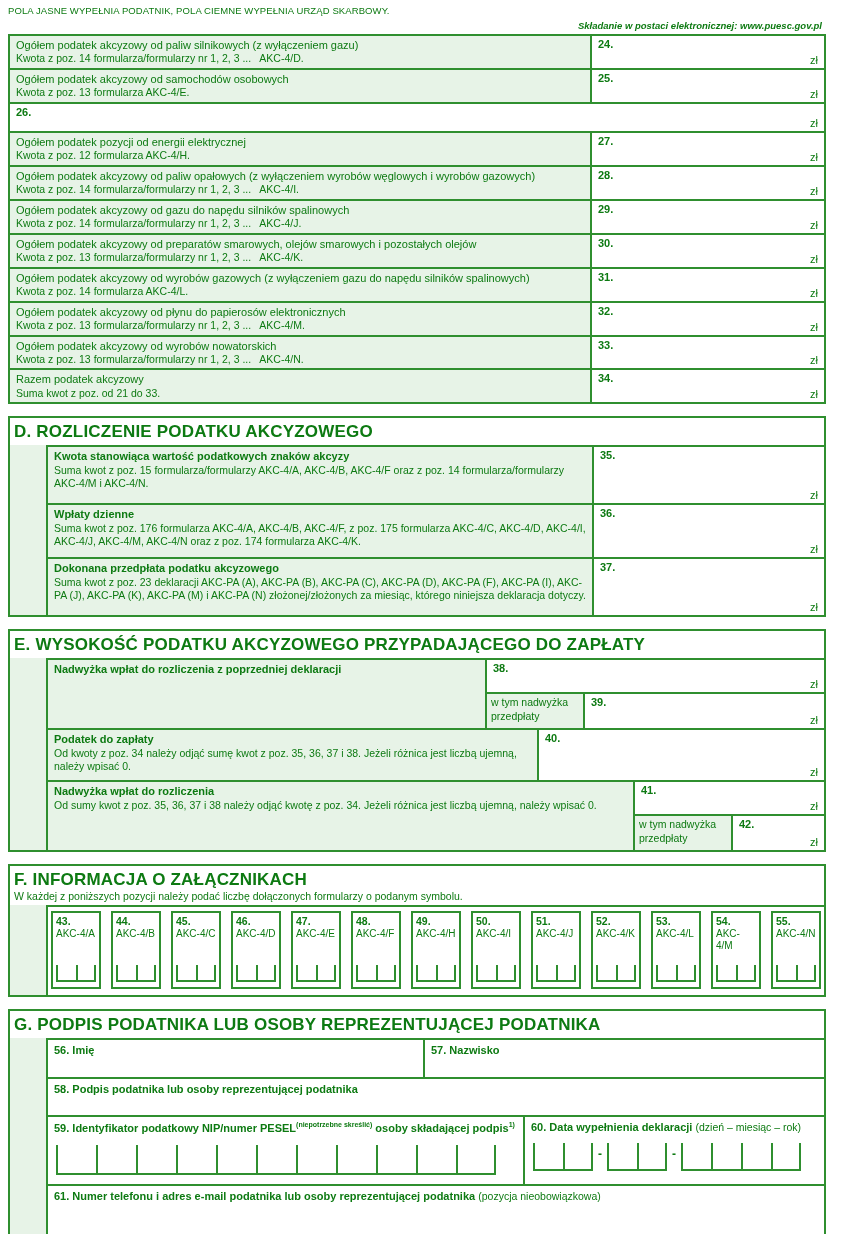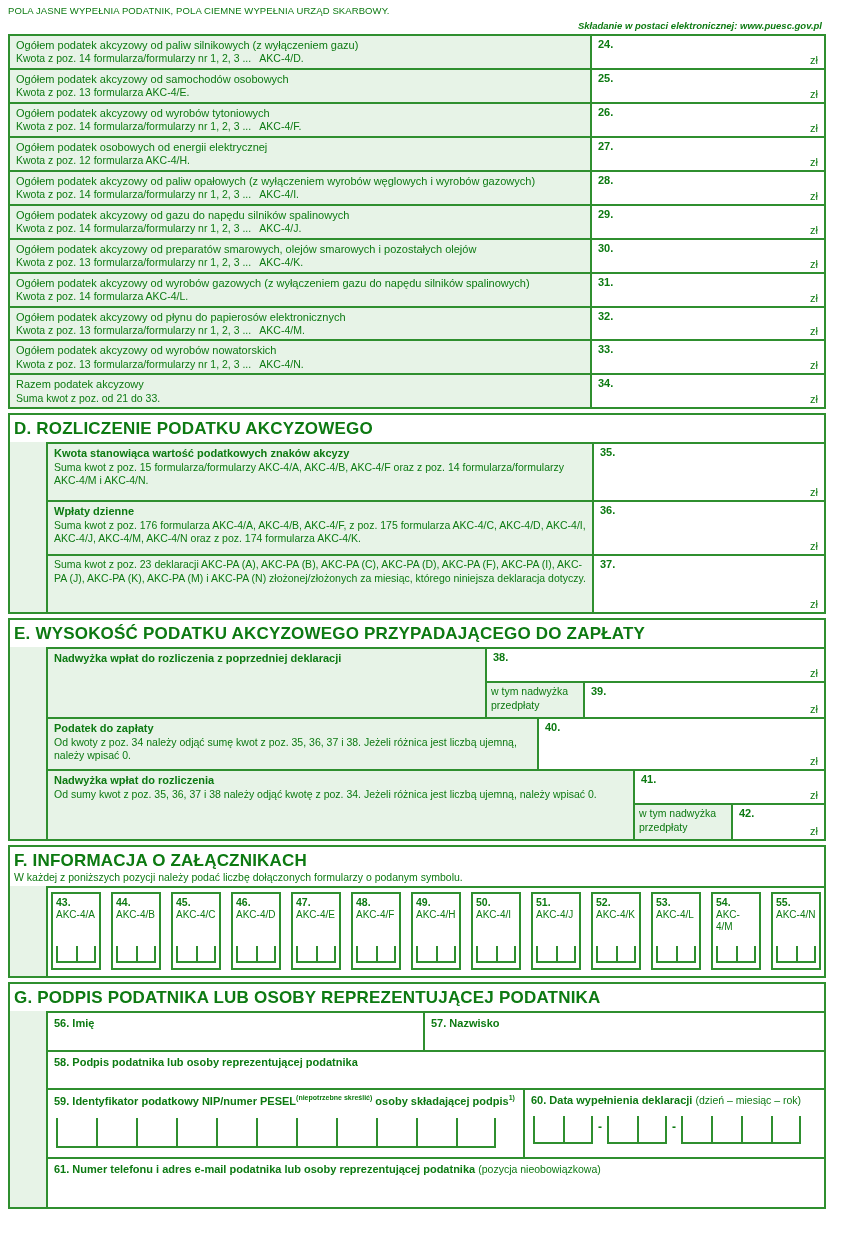--- a/index.html
+++ b/index.html
@@ -10,21 +10,21 @@
   .topnote-right{text-align:right;font-size:9.5px;font-weight:bold;font-style:italic;margin:4px 4px 3px 0}
   .tbl{border:2px solid #2f8f2f}
   .row{display:flex;border-top:2px solid #2f8f2f}
   .row.first{border-top:none}
   .lcell{width:582px;background:#e7f3e7;border-right:2px solid #2f8f2f;padding:2px 6px;min-height:31px}
   .lcell .t{font-weight:normal;font-size:11px;line-height:1.3}
   .lcell .d{font-size:10.5px;line-height:1.3}
   .vcell{flex:1;background:#fff;padding:2px 6px;display:flex;flex-direction:column;justify-content:space-between}
   .vcell .num{font-weight:bold;font-size:11px}
   .vcell .zl{align-self:flex-end;font-size:11px;line-height:1}
-  .sect{border:2px solid #2f8f2f;margin-top:4px}
+  .sect{border:2px solid #2f8f2f;margin-top:12px}
   .sect-h{font-size:17px;font-weight:bold;padding:4px 4px 3px 4px;letter-spacing:.2px}
   .sect-sub{font-size:10.5px;padding:0 4px 3px 4px}
   .sect-body{display:flex}
   .spine{width:36px;background:#e7f3e7}
   .rows{flex:1;border-left:2px solid #2f8f2f;border-top:2px solid #2f8f2f}
   .rows .lcell2{background:#e7f3e7;border-right:2px solid #2f8f2f;padding:2px 6px}
   .t2{font-weight:bold;font-size:11px;line-height:1.3}
   .d2{font-size:10.5px;line-height:1.3}
   .rcol{flex:1;display:flex;flex-direction:column}
   .subrow{display:flex;flex:1;border-top:2px solid #2f8f2f}
@@ -75,32 +75,28 @@
       <div class="lcell">
           <div class="t">Ogółem podatek akcyzowy od samochodów osobowych</div>
           <div class="d">Kwota z poz. 13 formularza AKC-4/E.</div>
         </div>
       <div class="vcell">
           <span class="num">25.</span>
           <span class="zl">zł</span>
         </div>
     </div>
     <div class="row">
-      <div class="lcell">
-          <div class="t">Ogółem podatek akcyzowy od wyrobów tytoniowych</div>
-          <div class="d">Kwota z poz. 14 formularza/formularzy nr 1, 2, 3 ...&nbsp;&nbsp; AKC-4/F.</div>
-        </div>
       <div class="vcell">
           <span class="num">26.</span>
           <span class="zl">zł</span>
         </div>
     </div>
     <div class="row">
       <div class="lcell">
-          <div class="t">Ogółem podatek osobowych od energii elektrycznej</div>
+          <div class="t">Ogółem podatek pozycji od energii elektrycznej</div>
           <div class="d">Kwota z poz. 12 formularza AKC-4/H.</div>
         </div>
       <div class="vcell">
           <span class="num">27.</span>
           <span class="zl">zł</span>
         </div>
     </div>
     <div class="row">
       <div class="lcell">
           <div class="t">Ogółem podatek akcyzowy od paliw opałowych (z wyłączeniem wyrobów węglowych i wyrobów gazowych)</div>
@@ -193,20 +189,21 @@
               <div class="t2">Wpłaty dzienne</div>
               <div class="d2">Suma kwot z poz. 176 formularza AKC-4/A, AKC-4/B, AKC-4/F, z poz. 175 formularza AKC-4/C, AKC-4/D, AKC-4/I, AKC-4/J, AKC-4/M, AKC-4/N oraz z poz. 174 formularza AKC-4/K.</div>
             </div>
           <div class="vcell">
               <span class="num">36.</span>
               <span class="zl">zł</span>
             </div>
         </div>
         <div class="row">
           <div class="lcell2" style="width:546px;min-height:56px">
+              <div class="t2">Dokonana przedpłata podatku akcyzowego</div>
               <div class="d2">Suma kwot z poz. 23 deklaracji AKC-PA (A), AKC-PA (B), AKC-PA (C), AKC-PA (D), AKC-PA (F), AKC-PA (I), AKC-PA (J), AKC-PA (K), AKC-PA (M) i AKC-PA (N) złożonej/złożonych za miesiąc, którego niniejsza deklaracja dotyczy.</div>
             </div>
           <div class="vcell">
               <span class="num">37.</span>
               <span class="zl">zł</span>
             </div>
         </div>
       </div>
     </div>
   </div>

